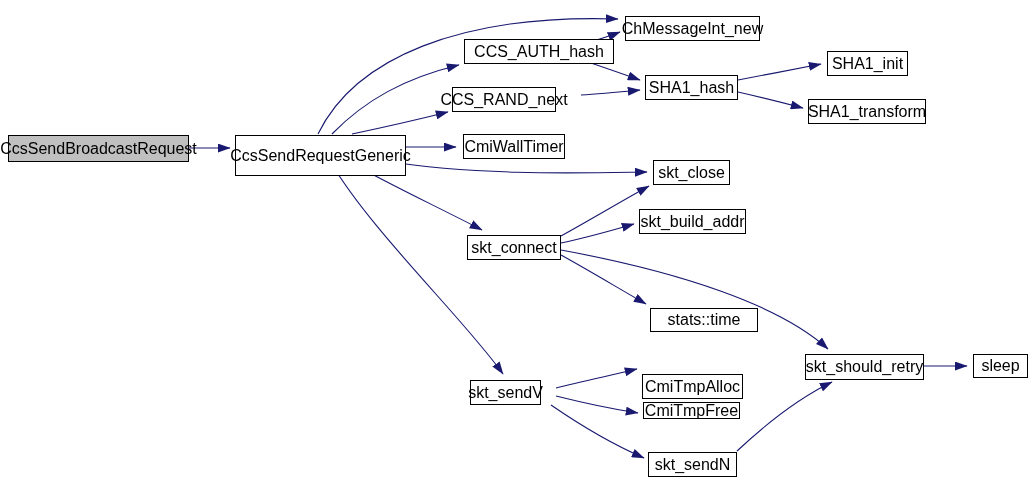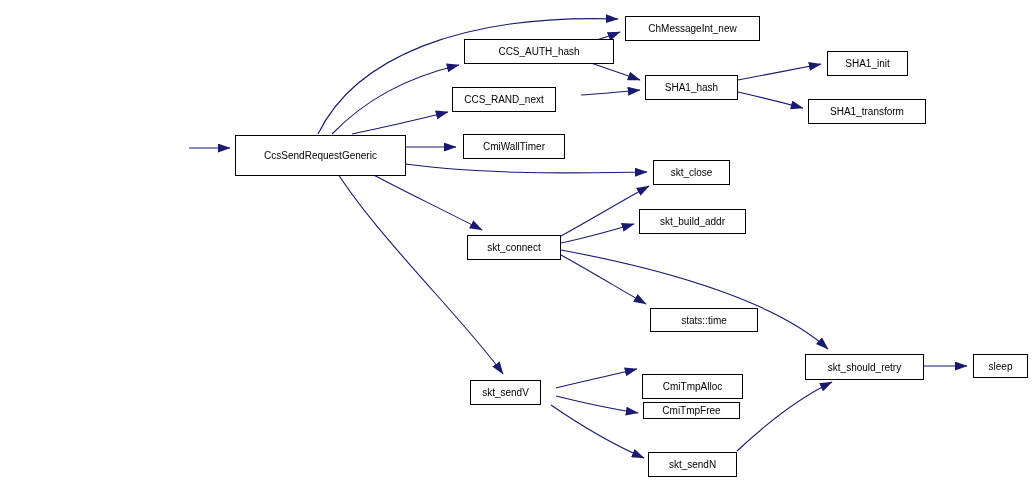--- a/index.html
+++ b/index.html
@@ -9,21 +9,21 @@
     overflow:hidden;
   }
   #graph{position:absolute;left:0;top:0;width:1032px;height:480px;}
   svg.edges{position:absolute;left:0;top:0;width:1032px;height:480px;}
   .node{
     position:absolute;
     box-sizing:border-box;
     background:#ffffff;
     border:1px solid #000000;
     color:#000000;
-    font-size:10px;
+    font-size:16px;
     display:flex;align-items:center;justify-content:center;
     white-space:nowrap;
     z-index:2;
   }
   .node.highlight{background:#c0c0c0;}
 </style>
 </head>
 <body>
 
 <div id="graph">
@@ -53,20 +53,21 @@
       <path marker-end="url(#arrow)" d="M 561 255 C 590 271, 618 288, 646 304"></path>
       <path marker-end="url(#arrow)" d="M 561 250 C 680 272, 780 305, 828 349"></path>
       <path marker-end="url(#arrow)" d="M 556 388 C 580 382, 612 375, 637 369"></path>
       <path marker-end="url(#arrow)" d="M 556 396 C 580 402, 612 409, 638 413"></path>
       <path marker-end="url(#arrow)" d="M 551 405 C 580 425, 612 444, 644 458"></path>
       <path marker-end="url(#arrow)" d="M 737 451 C 768 422, 803 396, 832 382"></path>
       <path marker-end="url(#arrow)" d="M 924 366 L 967 366"></path>
     </g>
   </svg>
 
+  <div class="node highlight" style="left:8px;top:135px;width:181px;height:27px">CcsSendBroadcastRequest</div>
 
   <div class="node" style="left:235px;top:135px;width:171px;height:41px">CcsSendRequestGeneric</div>
 
   <div class="node" style="left:625px;top:16px;width:135px;height:25px">ChMessageInt_new</div>
 
   <div class="node" style="left:464px;top:39px;width:150px;height:25px">CCS_AUTH_hash</div>
 
   <div class="node" style="left:452px;top:87px;width:104px;height:25px">CCS_RAND_next</div>
 
   <div class="node" style="left:645px;top:75px;width:93px;height:25px">SHA1_hash</div>

